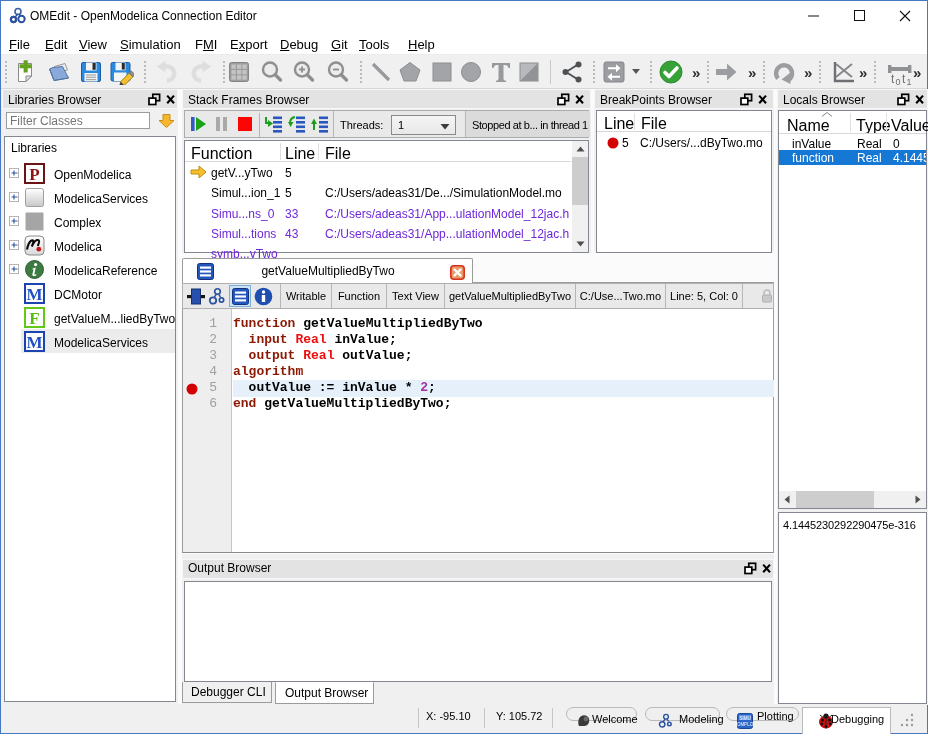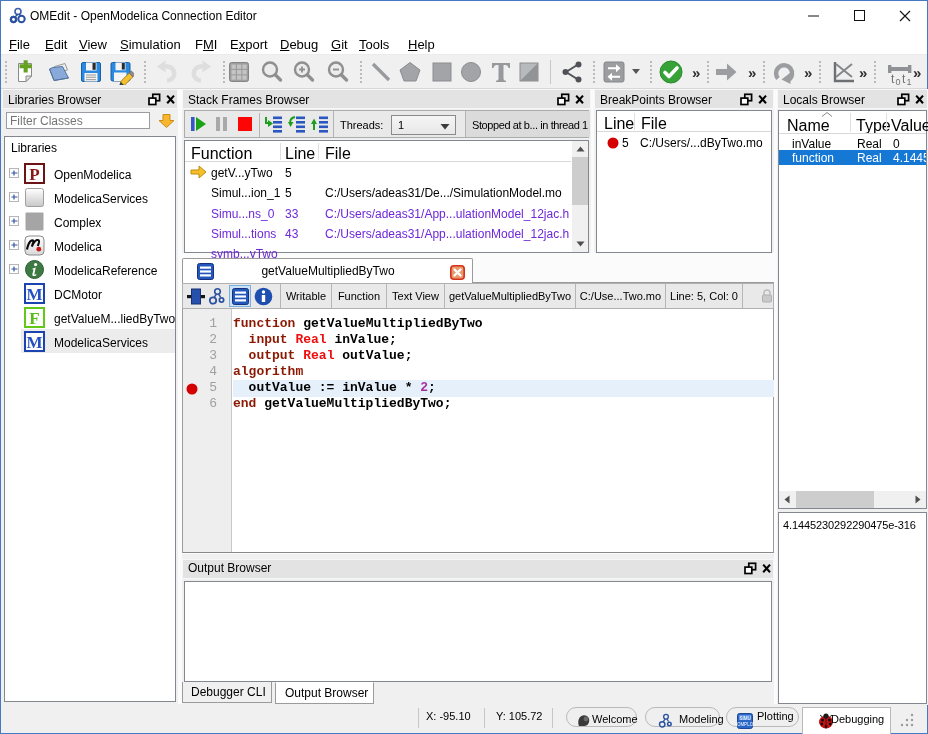--- a/index.html
+++ b/index.html
@@ -41,21 +41,21 @@
 .bseg { position:absolute; top:0px; height:24px; border-right:1px solid #b6b6b6; font-size:11px; text-align:center; line-height:24px; color:#000; }
 #code { left:181px; top:308px; width:592px; height:244px; background:#fff; border-left:1px solid #9b9b9b; border-right:1px solid #9b9b9b; border-bottom:1px solid #8a8a8a; }
 #gutter { position:absolute; left:0; top:0; width:49px; height:243px; background:#eeeeee; border-right:1px solid #c8c8c8; }
 .lnum { position:absolute; left:0; width:34px; text-align:right; font:13px "Liberation Mono", monospace; color:#a0a0a0; }
 .cline { position:absolute; left:50px; white-space:pre; font:bold 13px "Liberation Mono", monospace; color:#000; }
 .kw { color:#8b1802; }
 .ty { color:#ee0e0e; }
 .num { color:#a431a4; }
 
 #statusbar { left:0; top:703px; width:926px; height:29px; background:#f0f0f0; }
-.persp { position:absolute; top:3px; height:20px; font-size:11px; border:1px solid #b9b9b9; border-radius:10px; background:#efefef; }
+.persp { position:absolute; top:3px; height:14px; font-size:11px; border:1px solid #b9b9b9; border-radius:10px; background:#efefef; }
 </style>
 </head>
 <body>
 <div id="win">
 
   <div id="titlebar" class="abs">
     <svg class="abs" style="left:8px;top:6px" width="18" height="18" viewBox="0 0 18 18">
       <circle cx="9" cy="4.5" r="3" fill="none" stroke="#3a5fa8" stroke-width="1.6"></circle>
       <circle cx="4.5" cy="12.5" r="3.4" fill="#2a52a0" stroke="#2a52a0"></circle>
       <circle cx="4.5" cy="12.5" r="1.4" fill="#fff"></circle>

